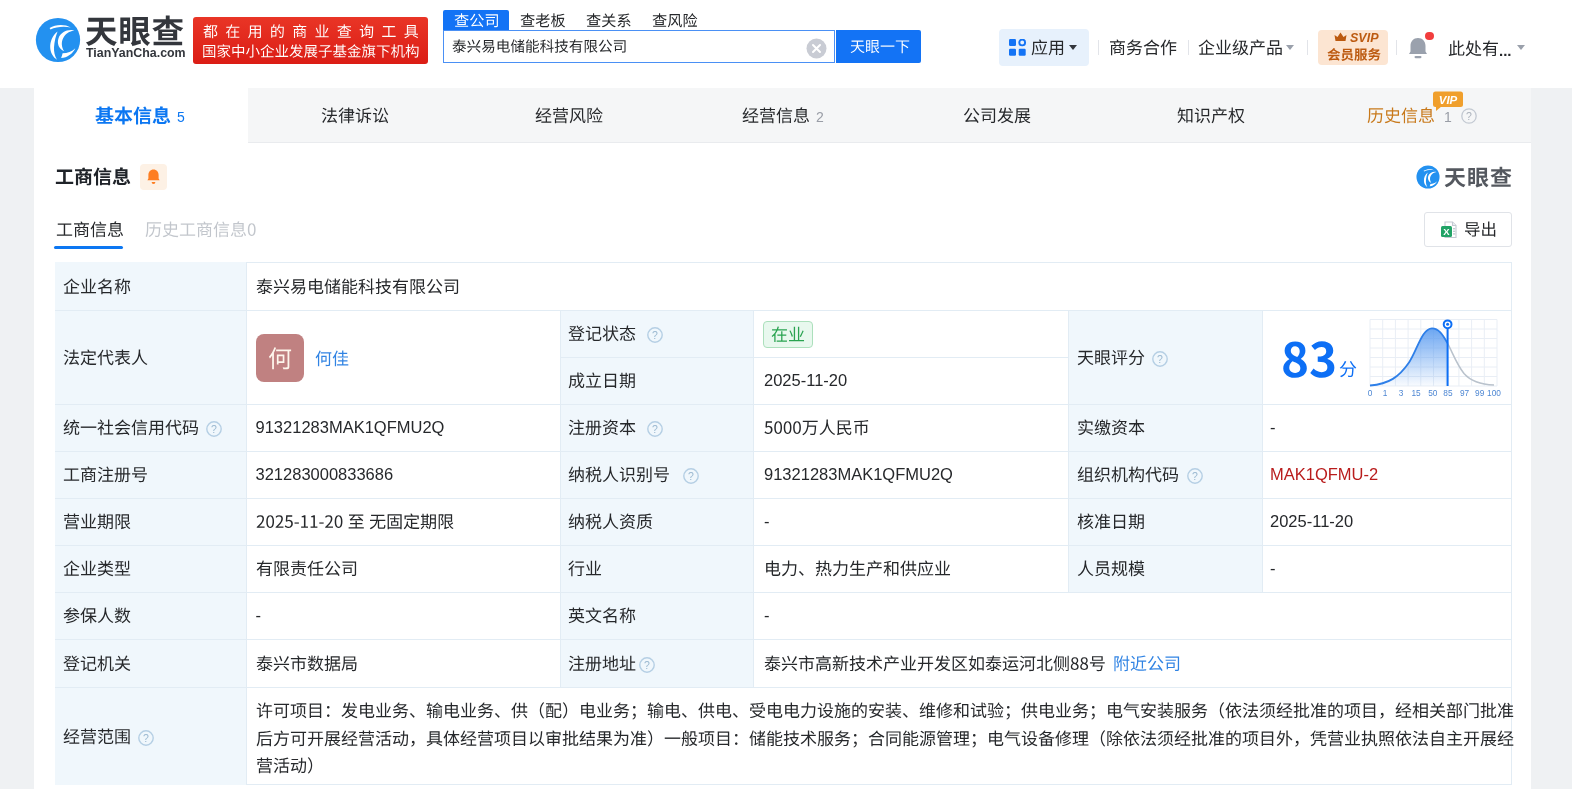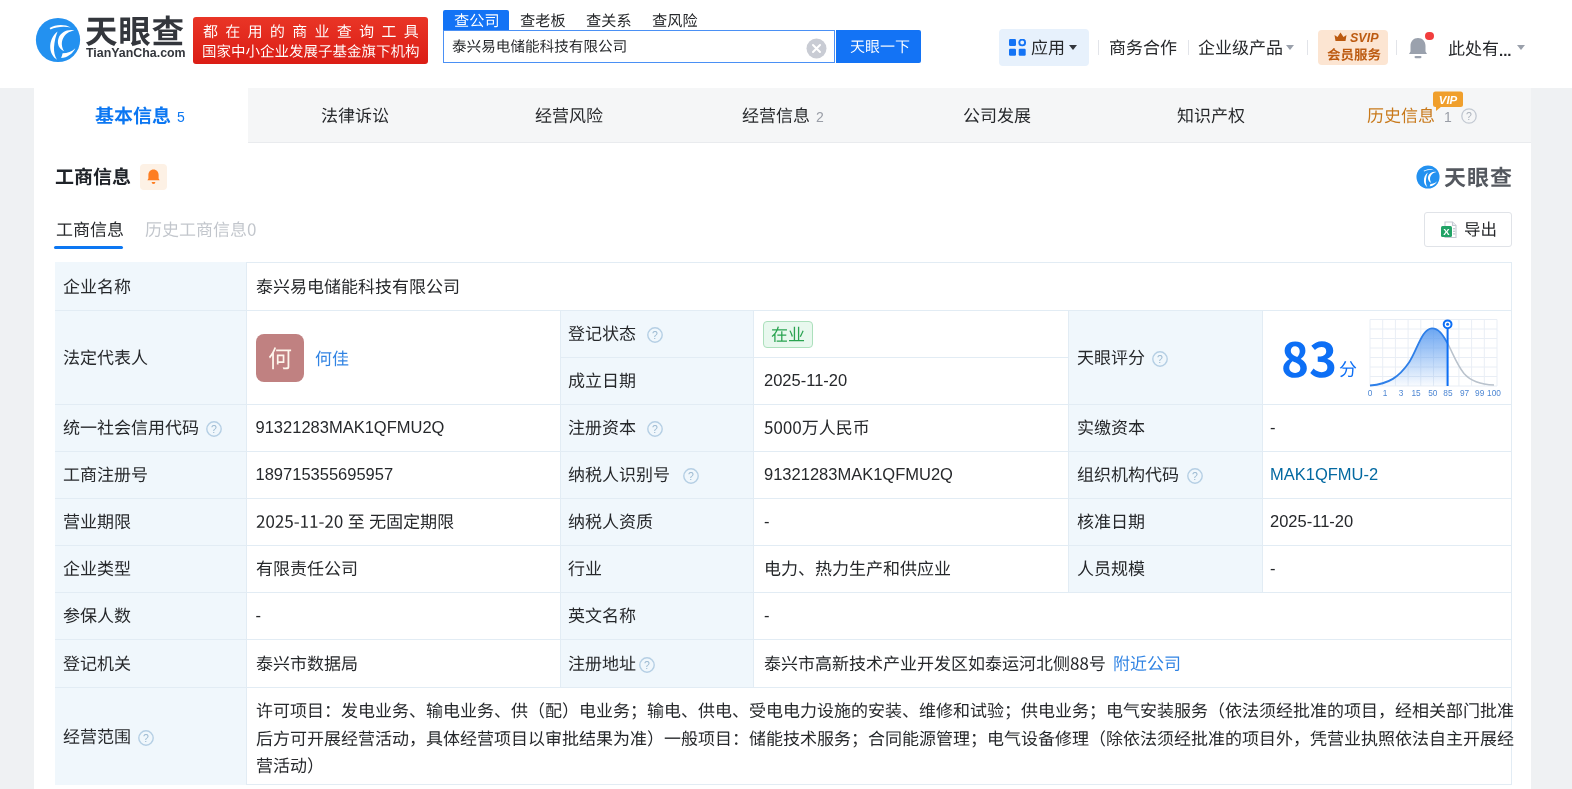--- a/index.html
+++ b/index.html
@@ -828,21 +828,21 @@
     <svg class="t" width="85" height="21" viewBox="0 0 85 21">
       <g fill="#26282b" transform="translate(0,15.81) scale(0.01700,-0.01700)">
         <use href="#g11"></use>
         <use href="#g7" x="1000"></use>
         <use href="#g107" x="2000"></use>
         <use href="#g108" x="3000"></use>
         <use href="#g117" x="4000"></use>
       </g>
     </svg>
   </div>
-<div style="position:absolute;left:255.5px;top:464.0px;font:normal 16.5px/21px 'Liberation Sans',sans-serif;color:#26282b;white-space:pre;">189715355695957</div>
+<div style="position:absolute;left:255.5px;top:464.0px;font:normal 16.5px/21px 'Liberation Sans',sans-serif;color:#26282b;white-space:pre;">321283000833686</div>
 <div style="position:absolute;left:567.5px;top:465.0px;">
     <svg class="t" width="102" height="21" viewBox="0 0 102 21">
       <g fill="#26282b" transform="translate(0,15.81) scale(0.01700,-0.01700)">
         <use href="#g118"></use>
         <use href="#g119" x="1000"></use>
         <use href="#g88" x="2000"></use>
         <use href="#g74" x="3000"></use>
         <use href="#g120" x="4000"></use>
         <use href="#g117" x="5000"></use>
       </g>
@@ -862,21 +862,21 @@
         <use href="#g26" x="3000"></use>
         <use href="#g86" x="4000"></use>
         <use href="#g106" x="5000"></use>
       </g>
     </svg>
   </div>
 <svg style="position:absolute;left:1187px;top:468.0px" width="16" height="16" viewBox="0 0 16 16">
 <circle cx="8" cy="8" r="7.2" fill="none" stroke="#b5cfe4" stroke-width="1.4"></circle>
 <text x="8" y="11.6" font-family="Liberation Sans" font-size="10.5" fill="#9ab8d0" text-anchor="middle">?</text>
   </svg>
-<div style="position:absolute;left:1270px;top:464.0px;font:normal 16.5px/21px 'Liberation Sans',sans-serif;color:#0369a1;white-space:pre;">MAK1QFMU-2</div>
+<div style="position:absolute;left:1270px;top:464.0px;font:normal 16.5px/21px 'Liberation Sans',sans-serif;color:#b91c1c;white-space:pre;">MAK1QFMU-2</div>
 <div style="position:absolute;left:63px;top:512.0px;">
     <svg class="t" width="68" height="21" viewBox="0 0 68 21">
       <g fill="#26282b" transform="translate(0,15.81) scale(0.01700,-0.01700)">
         <use href="#g70"></use>
         <use href="#g8" x="1000"></use>
         <use href="#g98" x="2000"></use>
         <use href="#g44" x="3000"></use>
       </g>
     </svg>
   </div>

